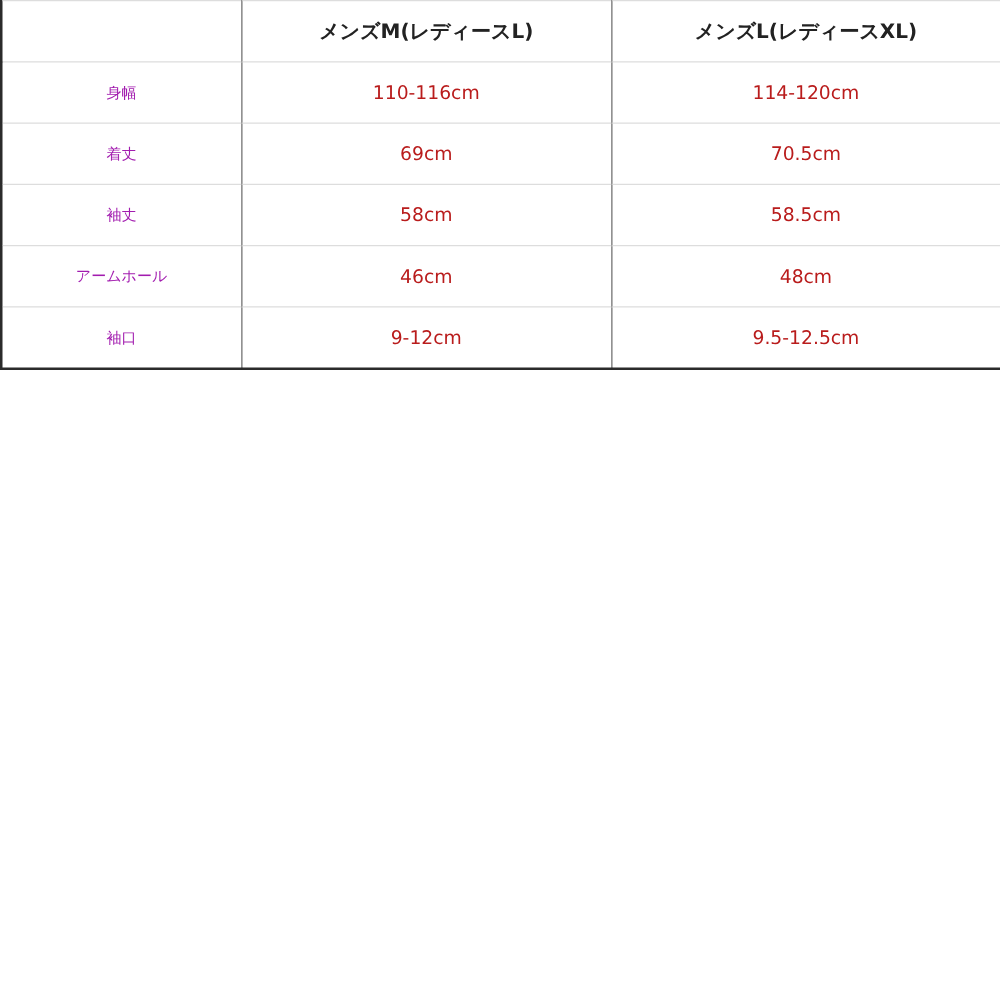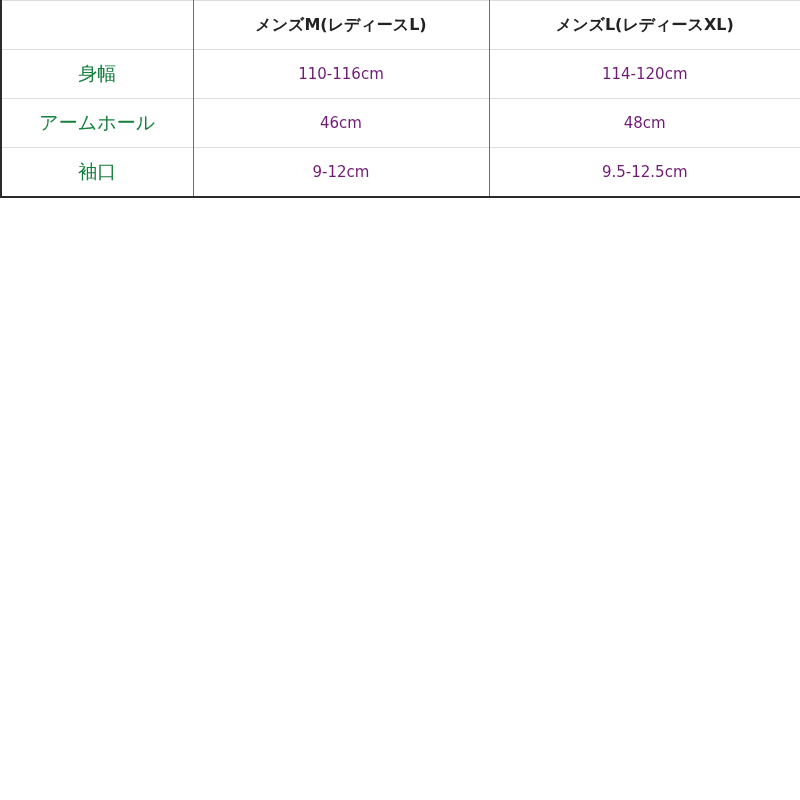--- a/index.html
+++ b/index.html
@@ -45,25 +45,25 @@
   }
   table.size-chart thead th {
     border-top: none;
     font-size: 16px;
     font-weight: bold;
     color: #222222;
   }
   table.size-chart tbody td {
     font-size: 15px;
     font-weight: normal;
-    color: #701a75;
+    color: #b91c1c;
   }
   table.size-chart tbody td.row-label {
-    font-size: 19px;
-    color: #15803d;
+    font-size: 12px;
+    color: #a21caf;
   }
 </style>
 </head>
 <body>
 
 <div class="page">
   <table class="size-chart">
     <colgroup>
       <col class="c0">
         <col class="c1">
@@ -76,20 +76,30 @@
         <th>メンズL(レディースXL)</th>
       </tr>
     </thead>
     <tbody>
       <tr>
         <td class="row-label">身幅</td>
         <td>110-116cm</td>
         <td>114-120cm</td>
       </tr>
       <tr>
+        <td class="row-label">着丈</td>
+        <td>69cm</td>
+        <td>70.5cm</td>
+      </tr>
+      <tr>
+        <td class="row-label">袖丈</td>
+        <td>58cm</td>
+        <td>58.5cm</td>
+      </tr>
+      <tr>
         <td class="row-label">アームホール</td>
         <td>46cm</td>
         <td>48cm</td>
       </tr>
       <tr>
         <td class="row-label">袖口</td>
         <td>9-12cm</td>
         <td>9.5-12.5cm</td>
       </tr>
     </tbody>

